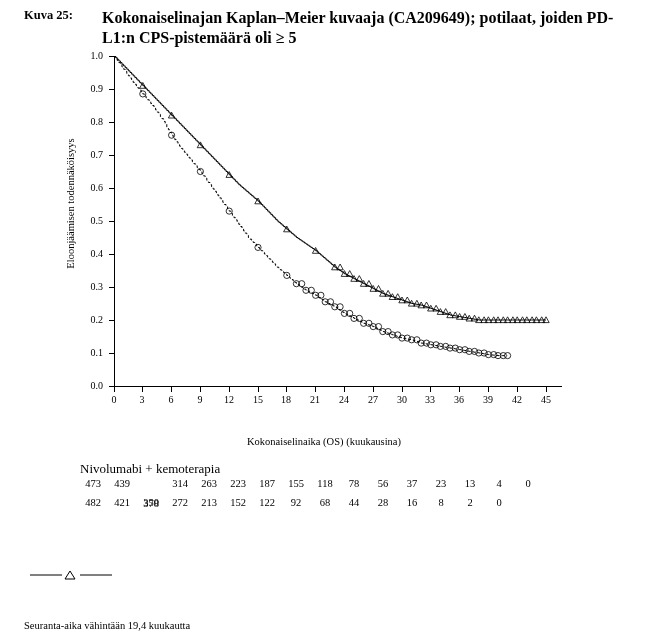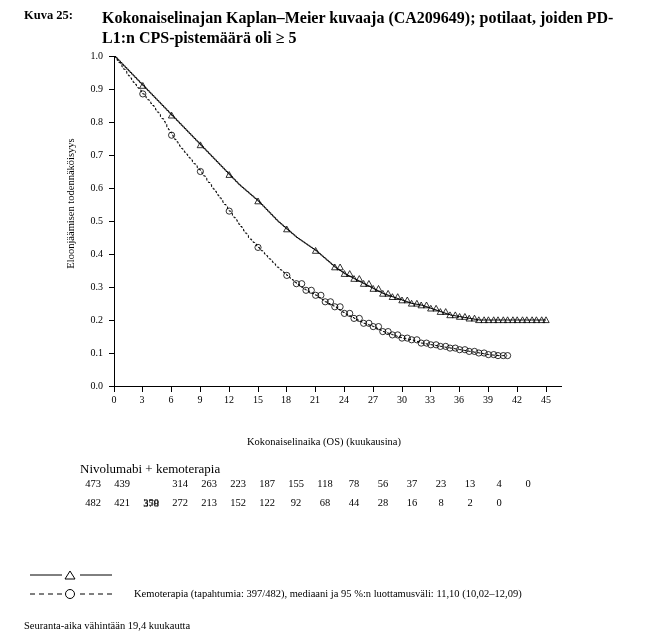--- a/index.html
+++ b/index.html
@@ -399,26 +399,16 @@
   <div class="legend">
     <div class="legend-row">
       <div class="legend-key">
         <svg width="92" height="14" viewBox="0 0 92 14">
           <line x1="0" y1="7" x2="32" y2="7" stroke="#000" stroke-width="1"></line>
           <polygon points="40,3 45,11 35,11" fill="none" stroke="#000" stroke-width="1"></polygon>
           <line x1="50" y1="7" x2="82" y2="7" stroke="#000" stroke-width="1"></line>
         </svg>
       </div>
     </div>
-    <div class="legend-row">
-      <div class="legend-key">
-        <svg width="92" height="14" viewBox="0 0 92 14">
-          <line x1="0" y1="7" x2="32" y2="7" stroke="#000" stroke-width="1" stroke-dasharray="5,4"></line>
-          <circle cx="40" cy="7" r="4.5" fill="none" stroke="#000" stroke-width="1"></circle>
-          <line x1="50" y1="7" x2="82" y2="7" stroke="#000" stroke-width="1" stroke-dasharray="5,4"></line>
-        </svg>
-      </div>
-      <div class="legend-text">Kemoterapia (tapahtumia: 397/482), mediaani ja 95 %:n luottamusväli: 11,10 (10,02–12,09)</div>
-    </div>
   </div>
 
   <div class="footnote">Seuranta-aika vähintään 19,4 kuukautta</div>
 </div>
 
 </body></html>

